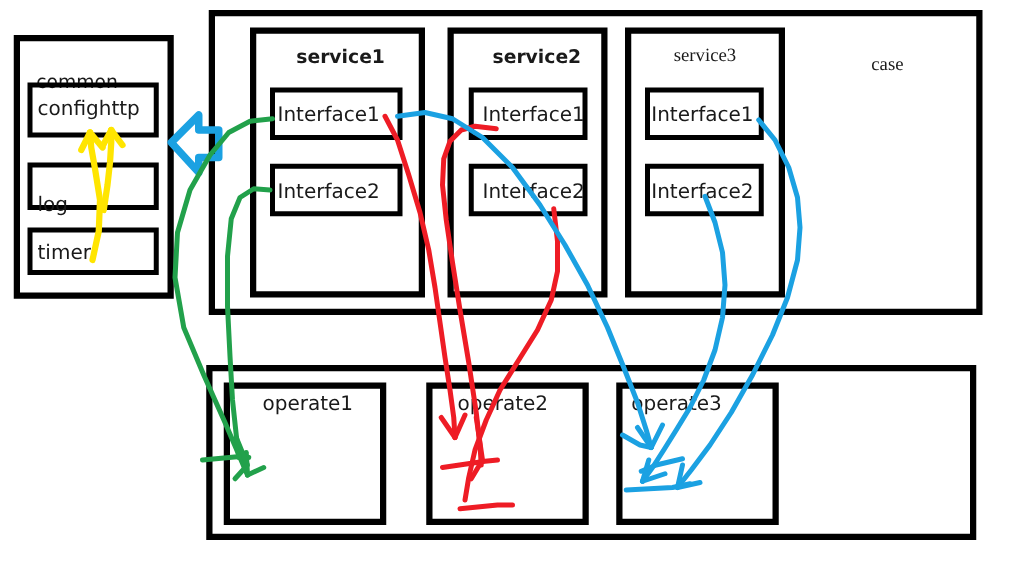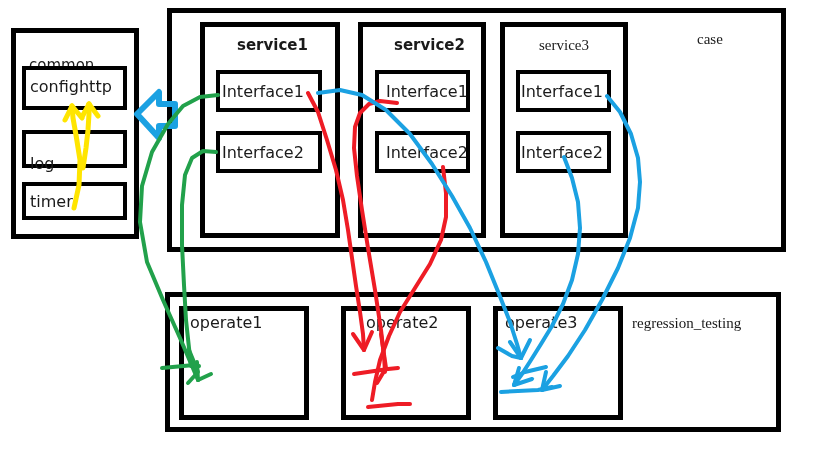--- a/index.html
+++ b/index.html
@@ -77,21 +77,21 @@
   <div class="box plain-box" style="left:22px; top:66px; width:105px; height:44px;"></div>
   <div class="label label-leaf" style="left:30px; top:79px;">confighttp</div>
 
   <div class="box plain-box" style="left:22px; top:130px; width:105px; height:38px;"></div>
   <div class="label label-leaf" style="left:30px; top:156px;">log</div>
 
   <div class="box plain-box" style="left:22px; top:182px; width:105px; height:38px;"></div>
   <div class="label label-leaf" style="left:30px; top:194px;">timer</div>
 
   <div class="box outer-box" style="left:167px; top:8px; width:619px; height:244px;"></div>
-  <div class="label label-title" style="left:697px; top:32px;">case</div>
+  <div class="label label-title" style="left:697px; top:45px;">case</div>
 
   <div class="box group-box" style="left:200px; top:22px; width:140px; height:216px;"></div>
   <div class="label label-bold" style="left:237px; top:38px;text-align:right;">service1</div>
   <div class="box leaf-box" style="left:216px; top:70px; width:106px; height:42px;"></div>
   <div class="label label-leaf" style="left:222px; top:84px;">Interface1</div>
   <div class="box leaf-box" style="left:216px; top:131px; width:106px; height:42px;"></div>
   <div class="label label-leaf" style="left:222px; top:145px;">Interface2</div>
 
   <div class="box group-box" style="left:358px; top:22px; width:128px; height:216px;"></div>
   <div class="label label-bold" style="left:394px; top:38px;">service2</div>
@@ -101,24 +101,23 @@
   <div class="label label-leaf" style="left:386px; top:145px;">Interface2</div>
 
   <div class="box group-box" style="left:500px; top:22px; width:128px; height:216px;"></div>
   <div class="label label-title" style="left:539px; top:38px;">service3</div>
   <div class="box leaf-box" style="left:516px; top:70px; width:95px; height:42px;"></div>
   <div class="label label-leaf" style="left:521px; top:84px;">Interface1</div>
   <div class="box leaf-box" style="left:516px; top:131px; width:95px; height:42px;"></div>
   <div class="label label-leaf" style="left:521px; top:145px;">Interface2</div>
 
   <div class="box outer-box" style="left:165px; top:292px; width:616px; height:140px;"></div>
-  <div class="label label-title" style="left:632px; top:316px;">regression_testing</div>
 
   <div class="box group-box" style="left:179px; top:306px; width:130px; height:114px;"></div>
-  <div class="label label-leaf" style="left:190px; top:315px;">operate1</div>
+  <div class="label label-leaf" style="left:190px; top:315px;padding-left:20px;">operate1</div>
 
   <div class="box group-box" style="left:341px; top:306px; width:130px; height:114px;"></div>
   <div class="label label-leaf" style="left:366px; top:315px;">operate2</div>
 
   <div class="box group-box" style="left:493px; top:306px; width:130px; height:114px;"></div>
   <div class="label label-leaf" style="left:505px; top:315px;">operate3</div>
 
   <svg class="overlay" viewBox="0 0 819 460">
 
     <g>

